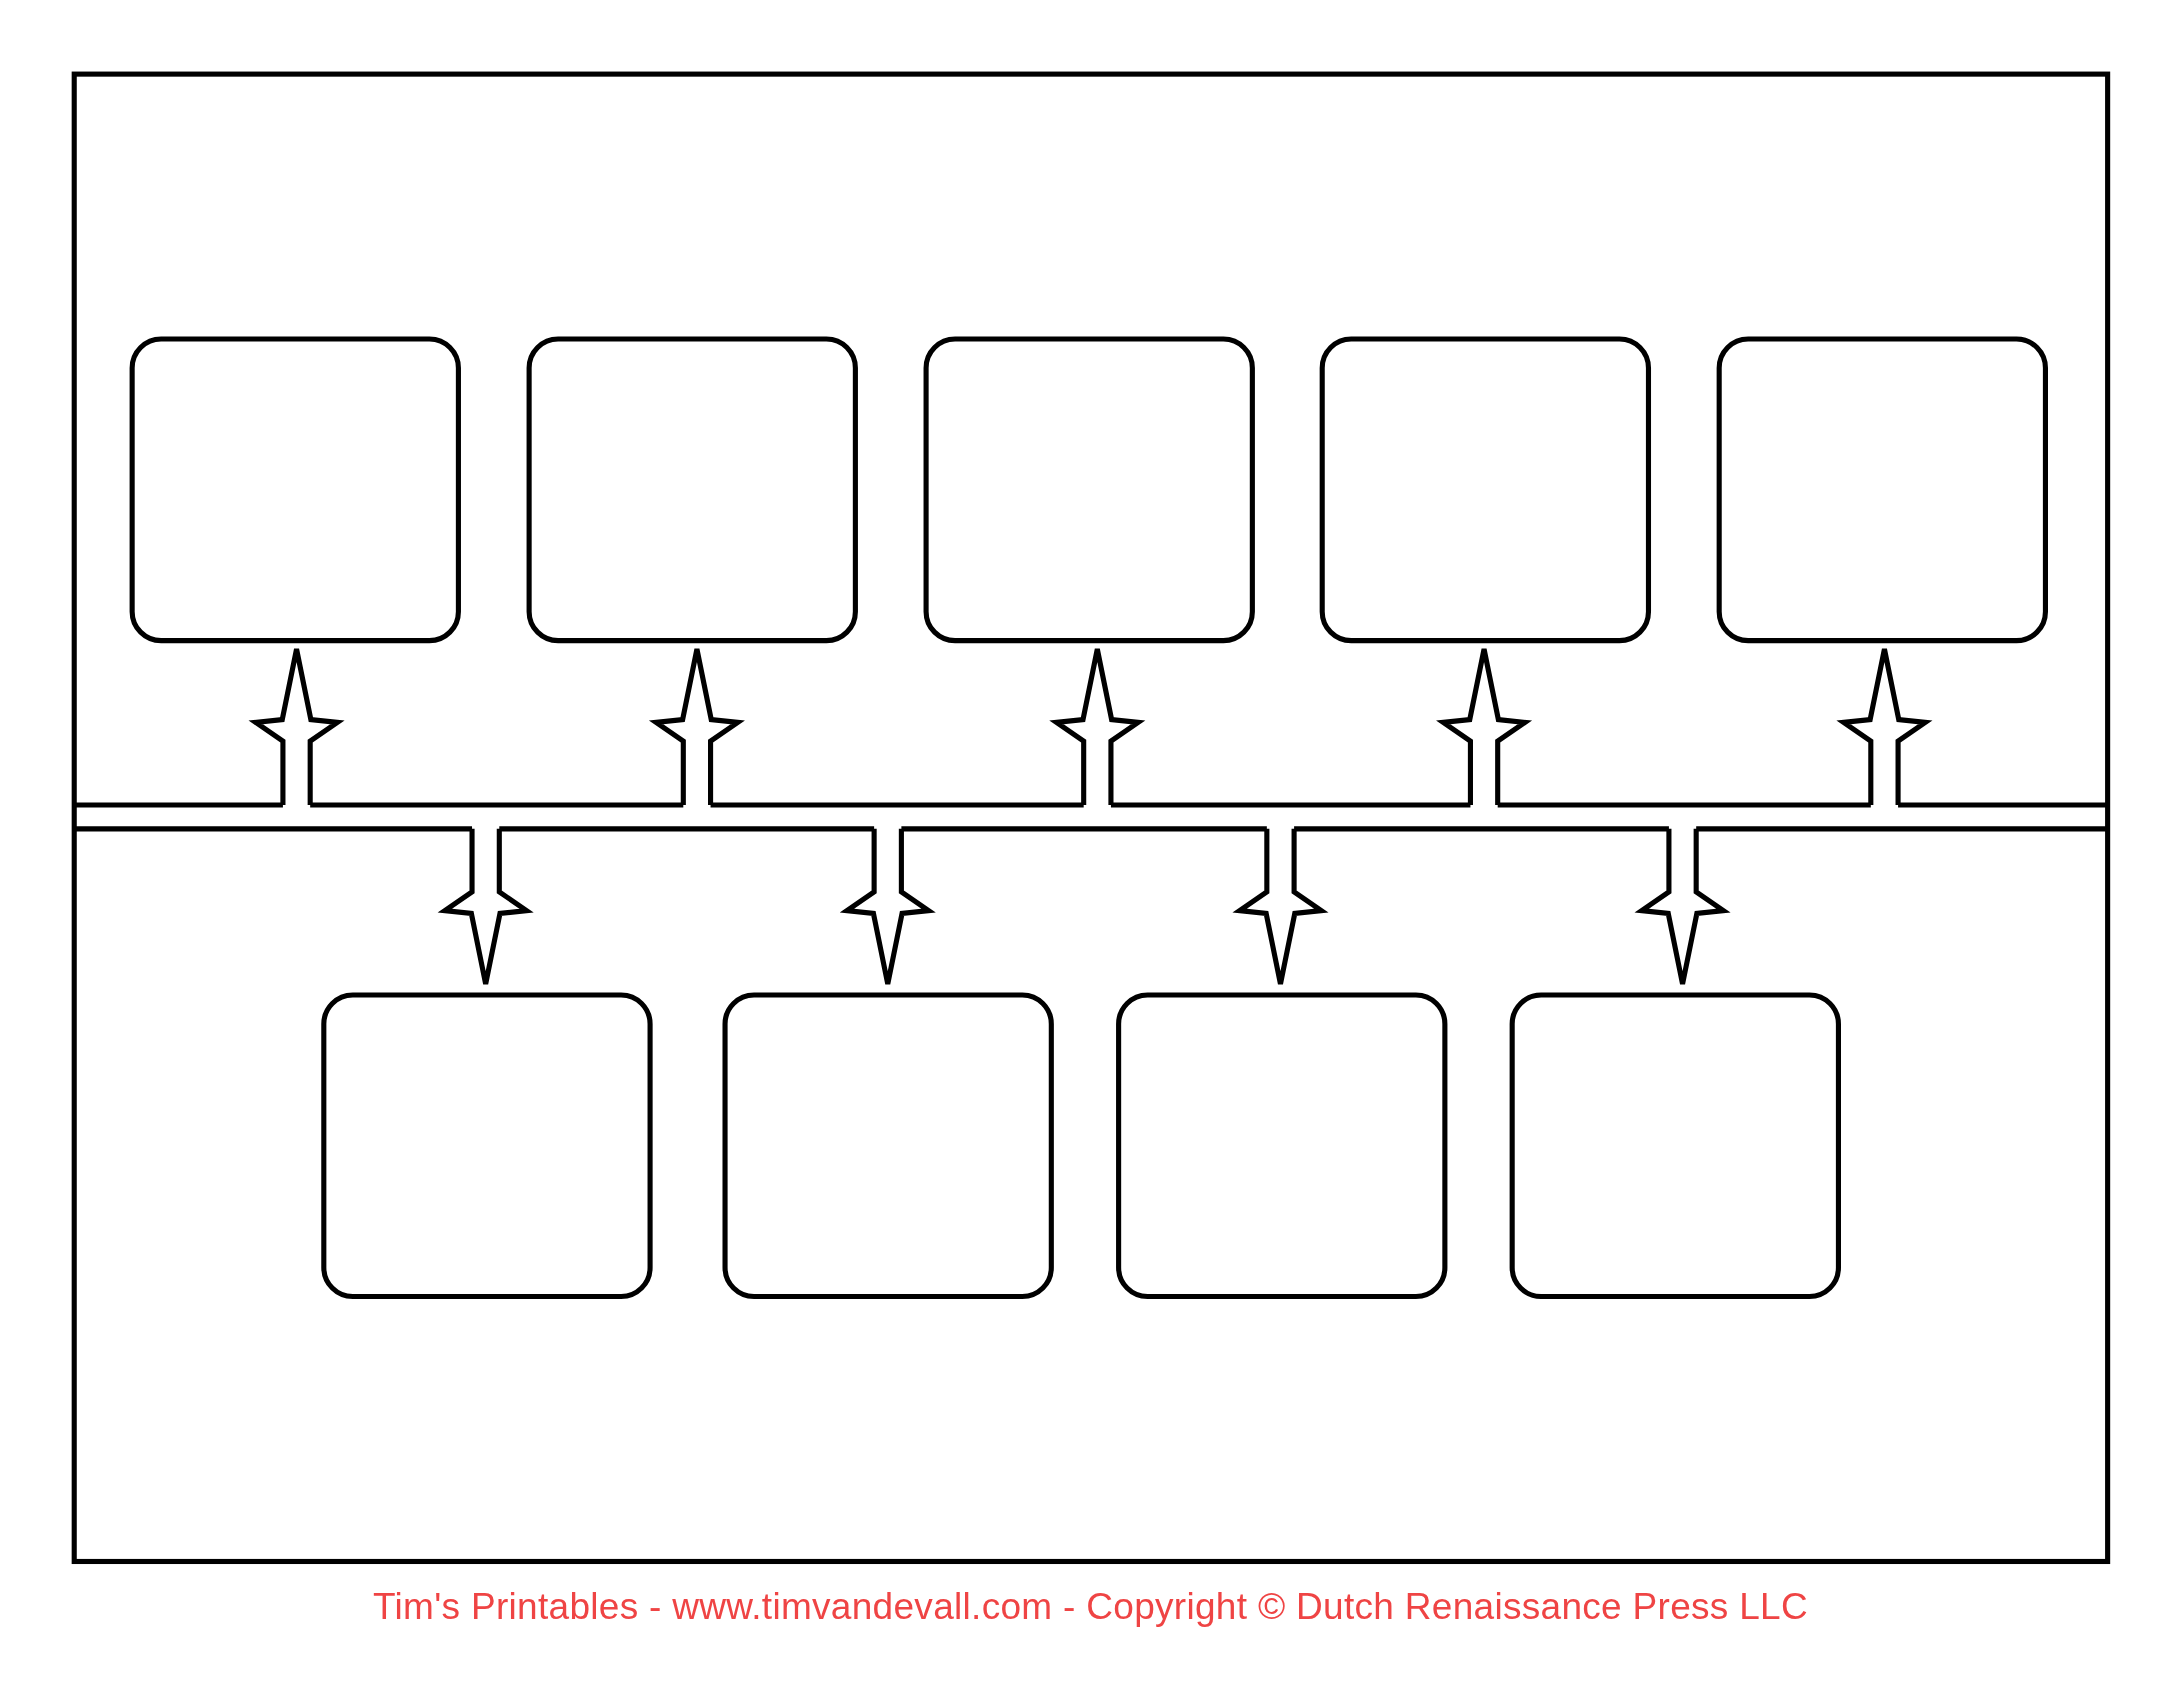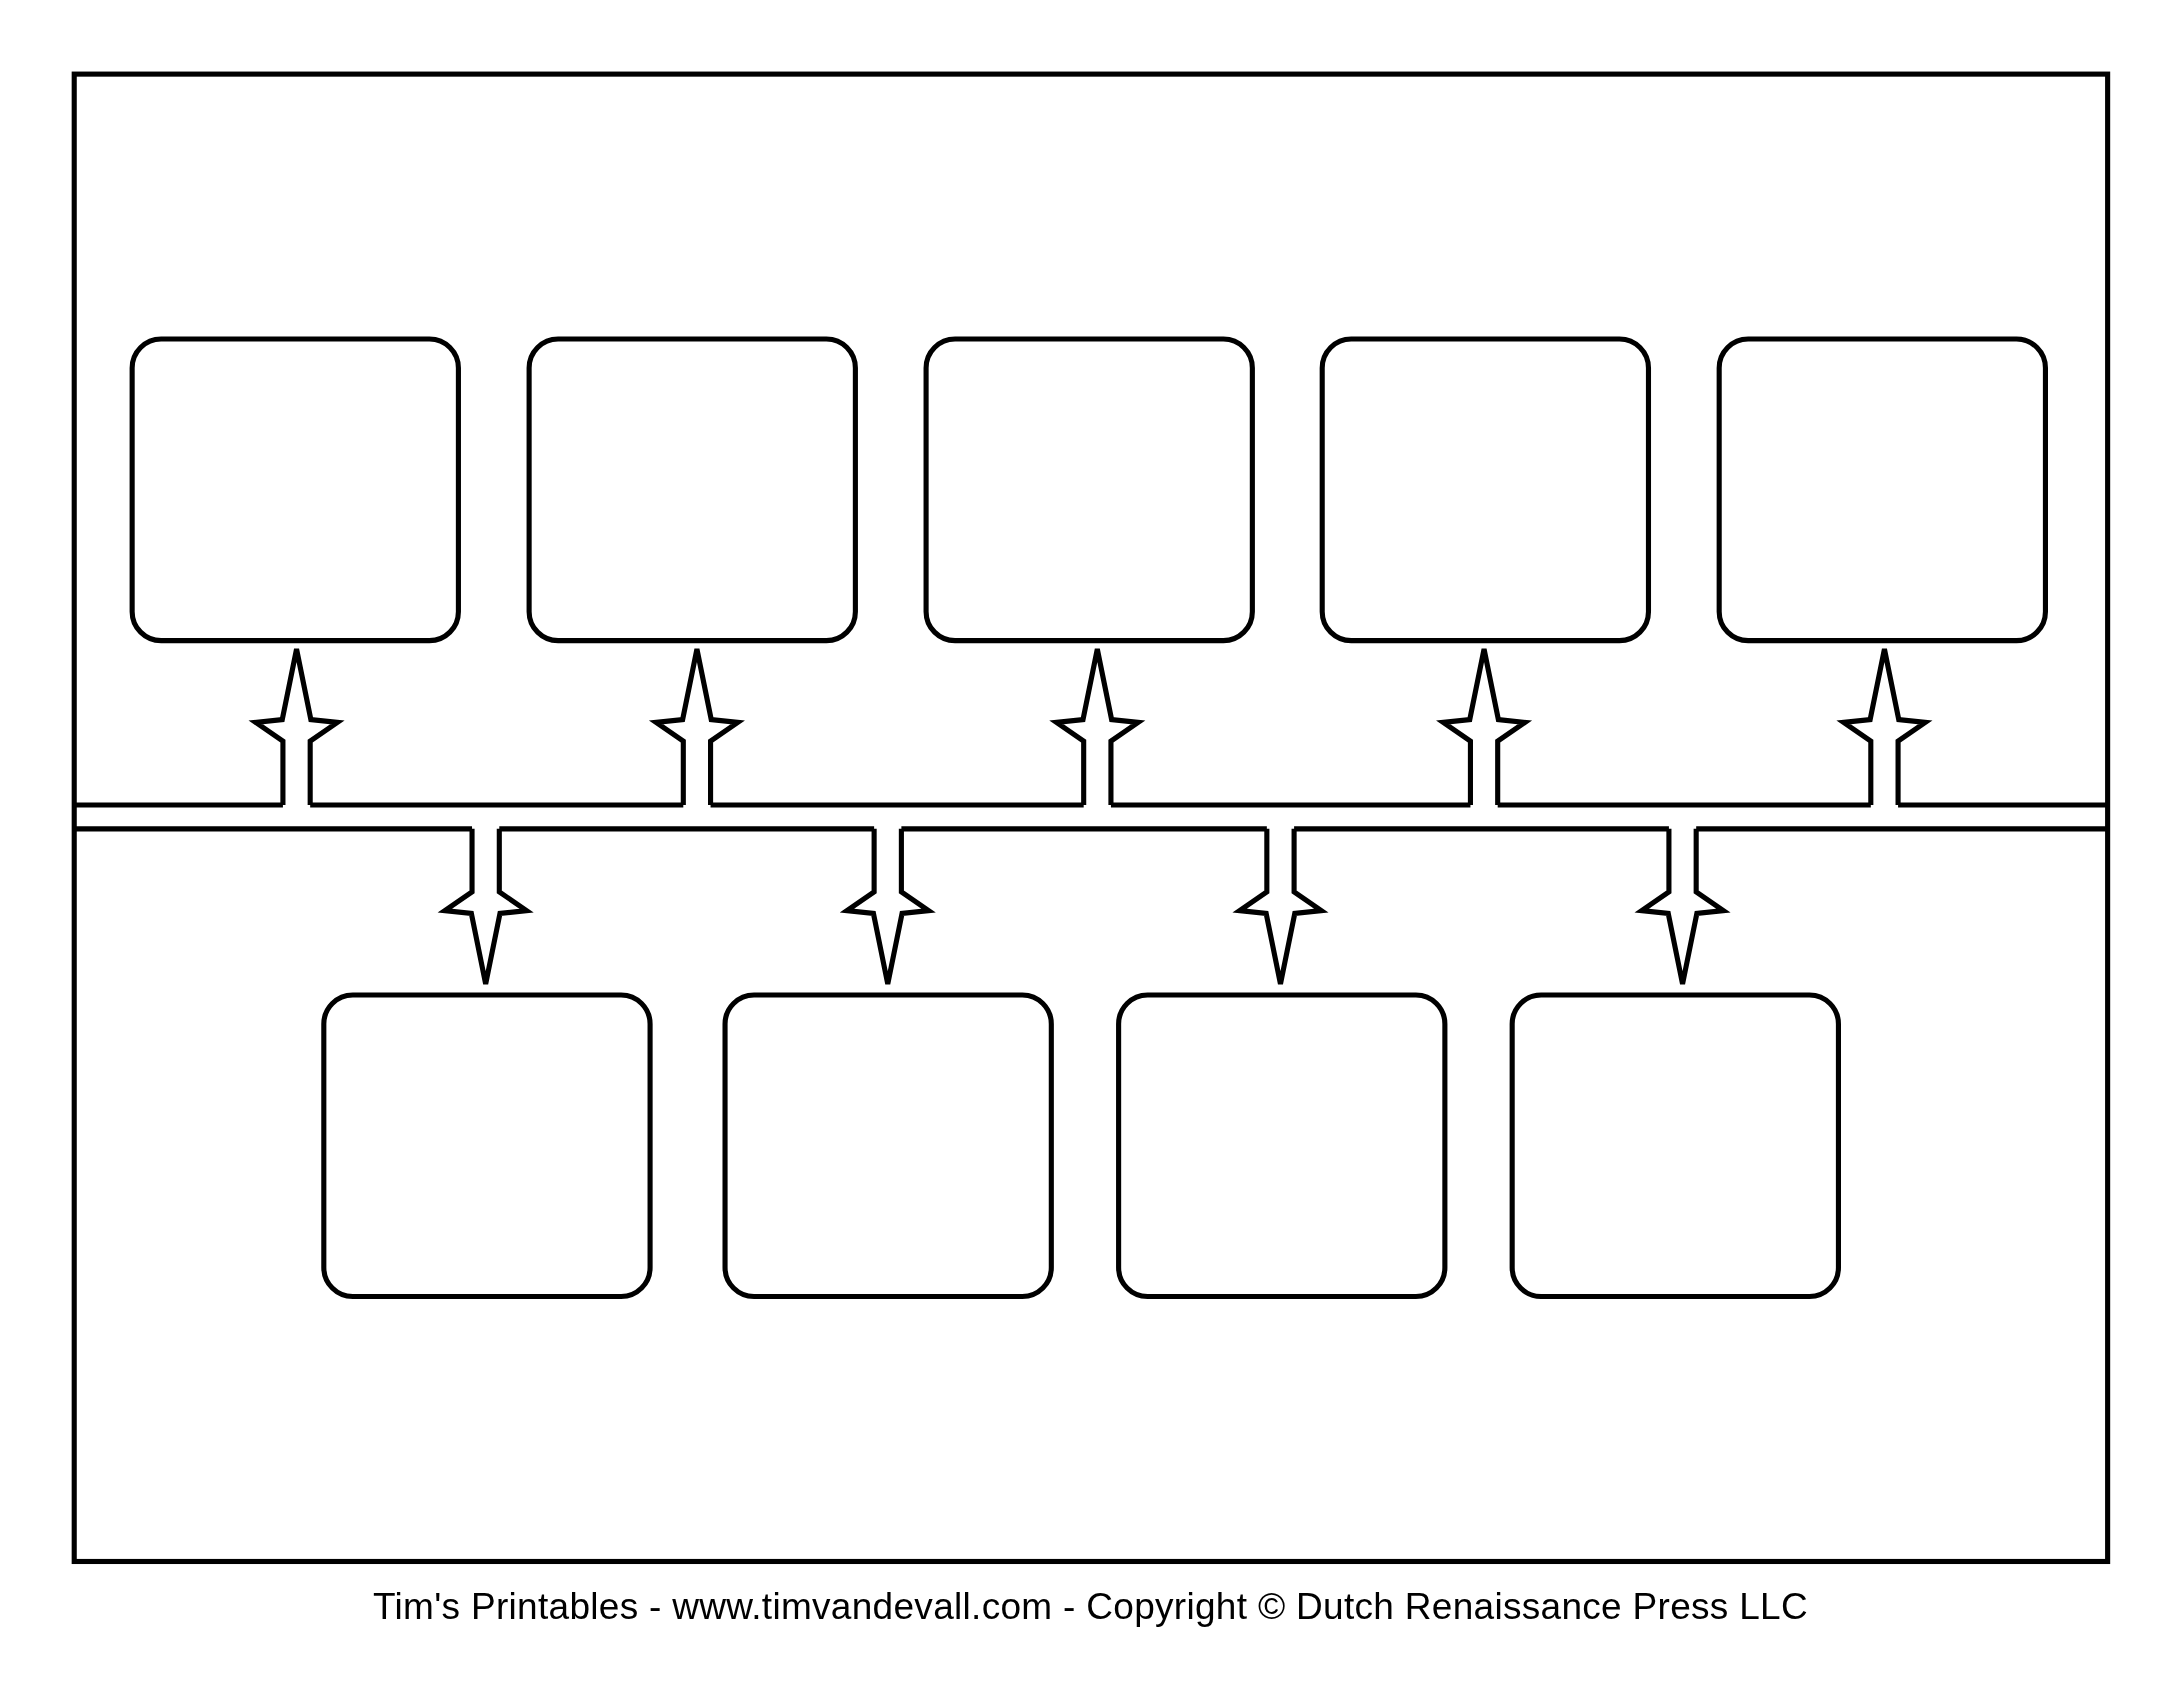--- a/index.html
+++ b/index.html
@@ -31,21 +31,21 @@
   }
   .footer-credit {
     position: absolute;
     left: 0;
     top: 1586px;
     width: 2181px;
     text-align: center;
     font-family: "Liberation Sans", sans-serif;
     font-size: 37px;
     letter-spacing: 0.3px;
-    color: #000000;
+    color: #ef4444;
     white-space: nowrap;
     user-select: none;
   }
 </style>
 </head>
 <body>
 
 <div id="page">
 
   <svg id="worksheet-svg" viewBox="0 0 2560 1978" xmlns="http://www.w3.org/2000/svg">

